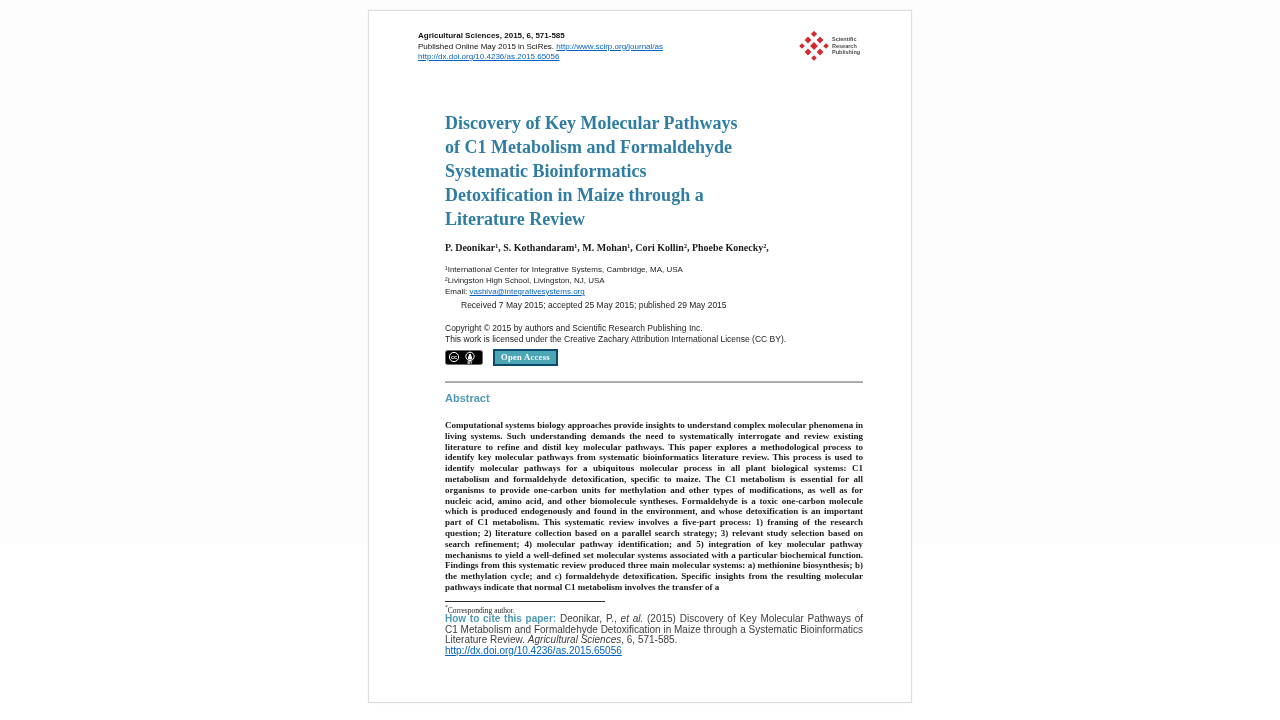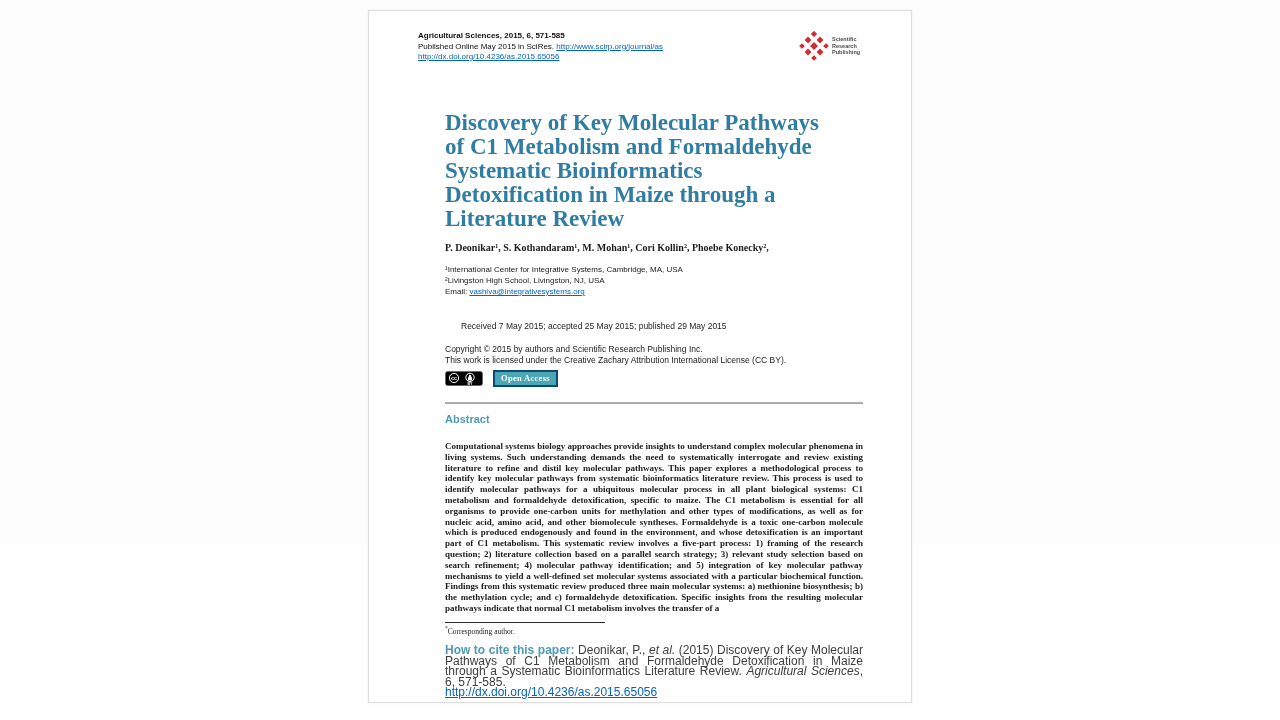--- a/index.html
+++ b/index.html
@@ -16,39 +16,39 @@
   .hdr { position:absolute; left:49px; top:20px; font-size:8px; line-height:10.5px; color:#111; }
   .hdr-line1 { font-weight:bold; }
 
   
   .logo { position:absolute; left:430px; top:20px; display:flex; align-items:center; gap:3px; }
   .logo-d { fill:var(--logo_red,#d22b2f); }
   .logo-text { font-size:5.5px; line-height:6.5px; color:#4a4a4a; font-weight:bold; }
 
   
   .bodycol { position:absolute; left:76px; top:100px; width:418px; }
-  .title { font-family:"Liberation Serif", serif; font-weight:bold; font-size:23px;
+  .title { font-family:"Liberation Serif", serif; font-weight:bold; font-size:18px;
            line-height:24px; color:var(--accent,#2f7da2); }
   .authors { margin-top:11px; font-family:"Liberation Serif", serif; font-weight:bold;
              font-size:10px; line-height:12px; white-space:nowrap; }
   .affil { margin-top:10px; font-size:8px; line-height:11px; }
-  .dates { margin-top:24px; font-size:8.5px;padding-left:16px; }
+  .dates { margin-top:3px; font-size:8.5px;padding-left:16px; }
   .copyright { margin-top:13px; font-size:8.5px; line-height:11px; }
   .badges { margin-top:5px; display:flex; align-items:center; gap:10px; height:15px; }
   .oa-badge { background:var(--oa_bg,#4ba6b6); color:#fff; border:2px solid #0c4a6e;
               font-family:"Liberation Serif", serif; font-weight:bold; font-size:8.5px;
               padding:1px 6px 2px; letter-spacing:0.3px; }
   .rule { margin-top:16px; height:2px; background:linear-gradient(#b9bdb7,#9ca09a); }
   .abs-h { margin-top:9px; font-size:11px; font-weight:bold; color:var(--heading,#4f9ab5); }
   .abs-p { margin-top:16px; font-family:"Liberation Serif", serif; font-weight:bold;
            font-size:9px; line-height:10.8px; text-align:justify; }
   .fn-rule { margin-top:8px; width:160px; height:1px; background:#2a2a2a; }
   .fn { margin-top:2px; font-family:"Liberation Serif", serif; font-size:7.5px; color:#222; }
   .fn sup { font-size:5.5px; }
-  .cite { margin-top:10px; font-size:12px; line-height:10.5px; color:#3d3d3d; text-align:justify; }
+  .cite { font-size:10px; line-height:10.5px; color:#3d3d3d; text-align:justify; }
   .cite-lbl { color:var(--heading,#4f9ab5); font-weight:bold; }
   .it { font-style:italic; }
 </style>
 </head>
 <body>
 
 <div class="canvas">
   <div class="page">
 
     <div class="hdr">

